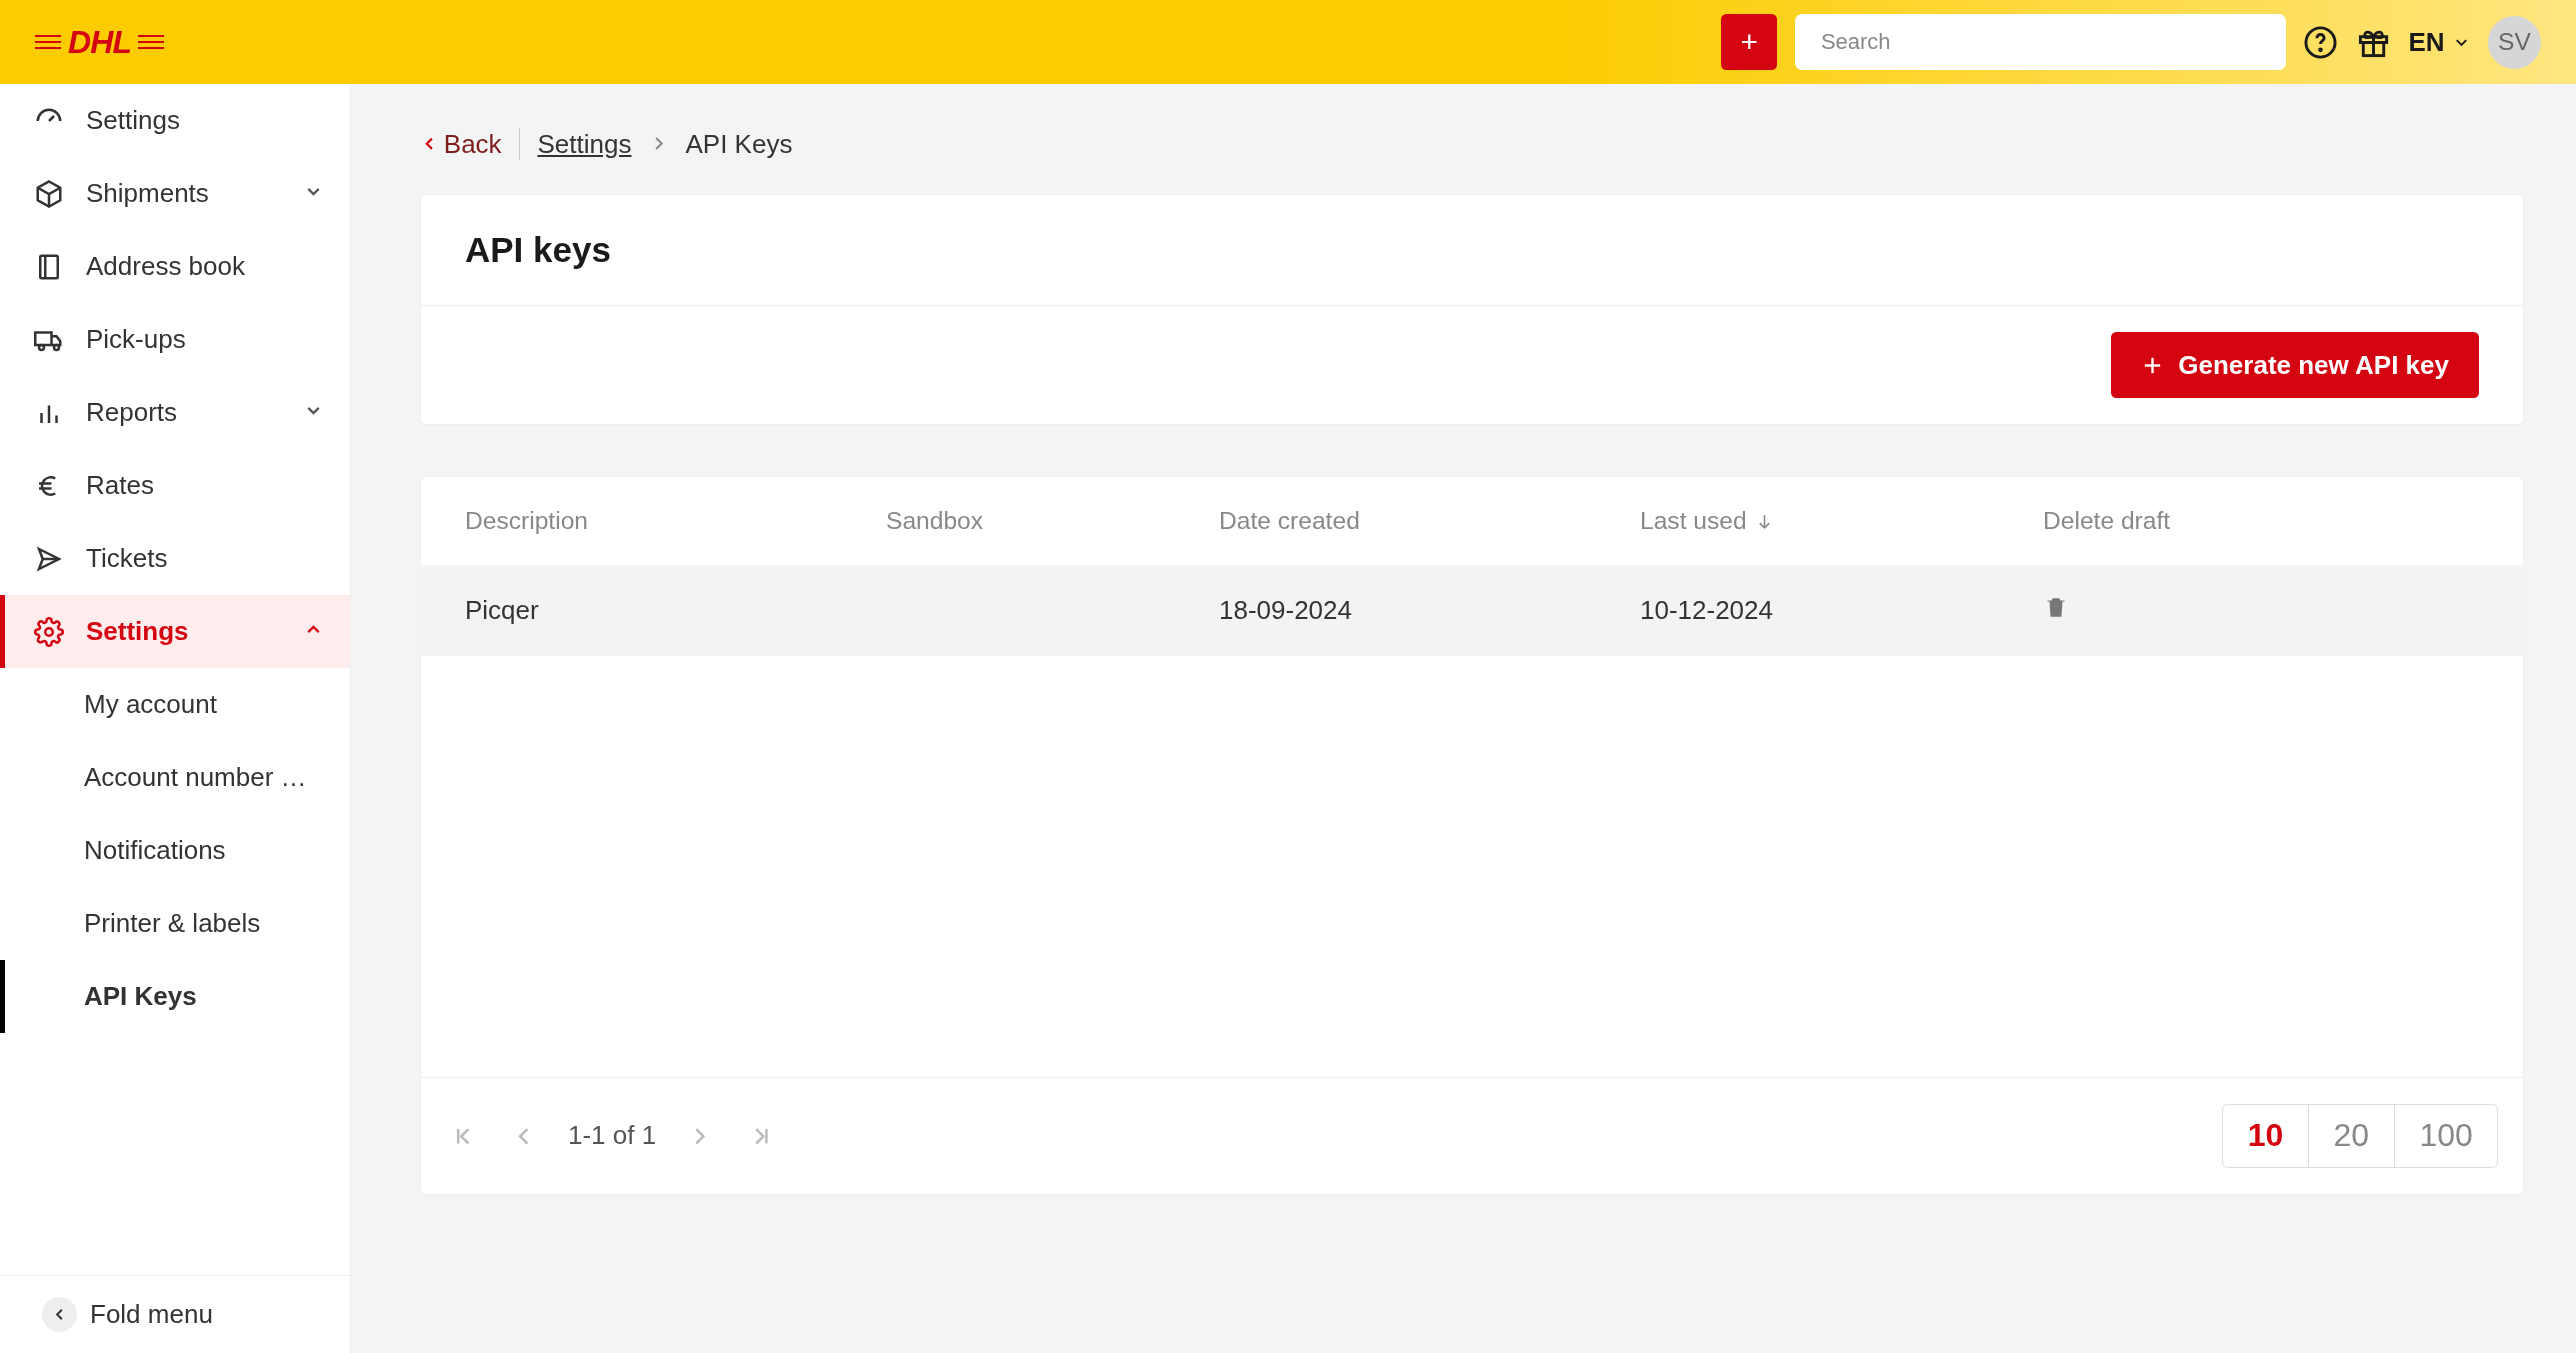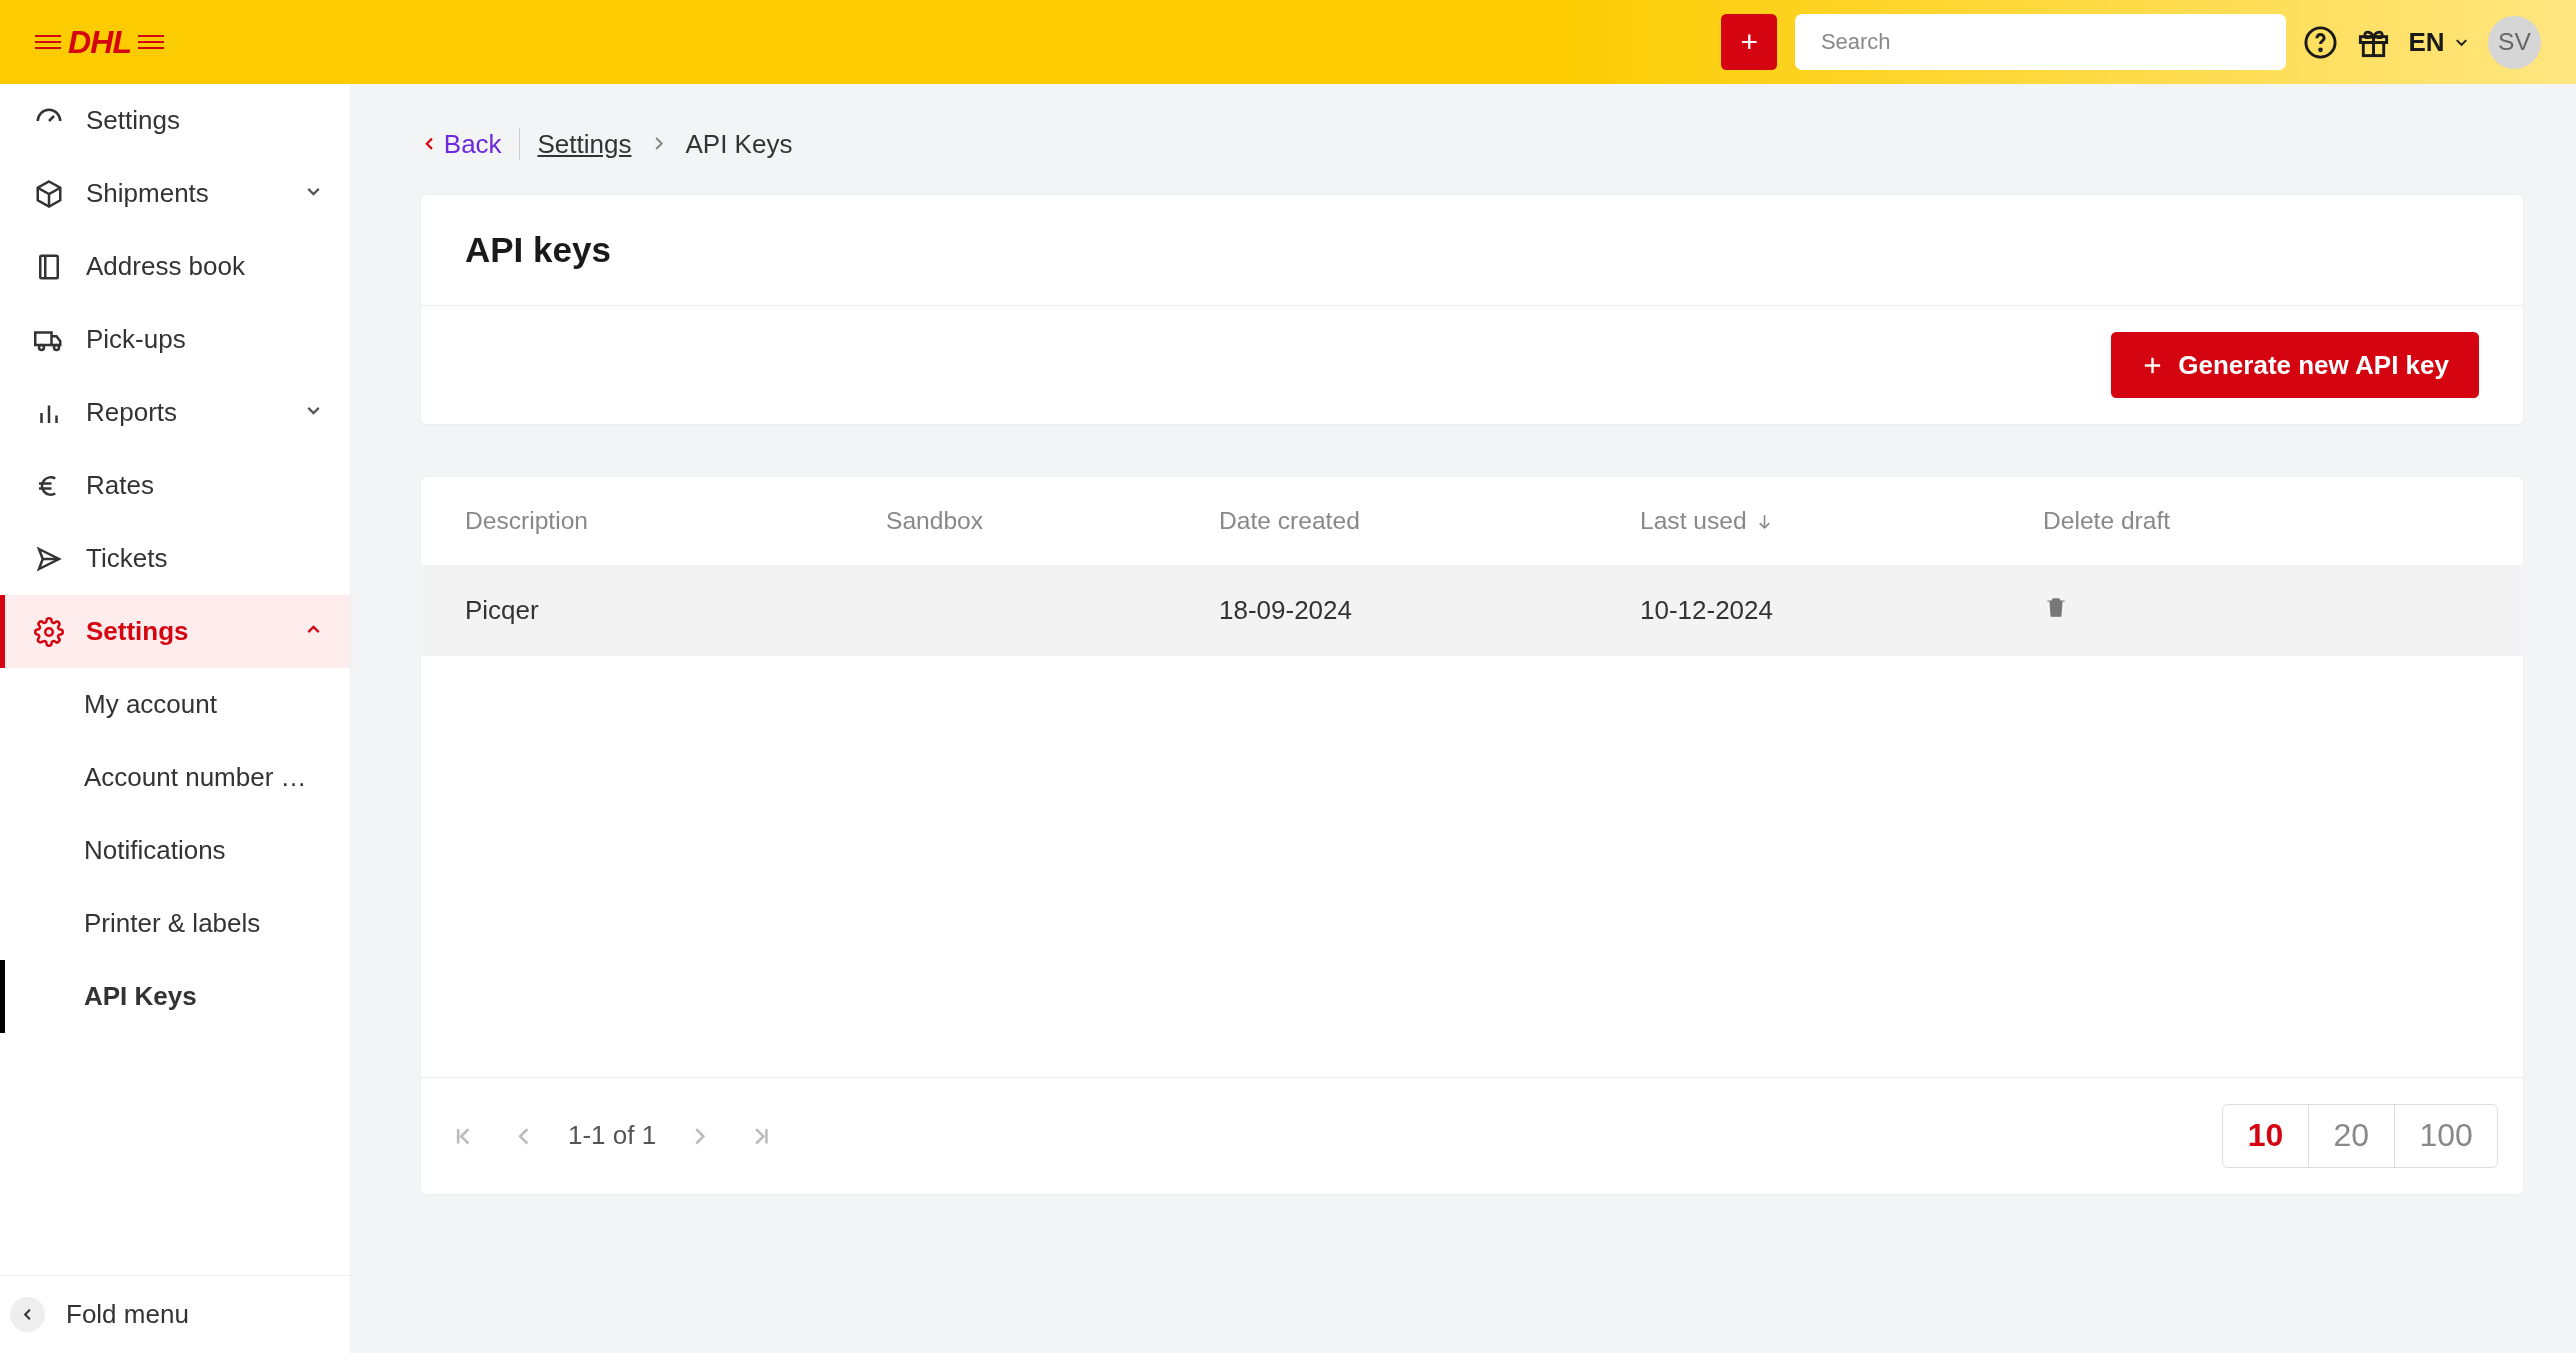--- a/index.html
+++ b/index.html
@@ -66,33 +66,33 @@
   .sub-item {
     display: flex; align-items: center;
     padding: 21px 26px 21px 84px; font-size: 26px; color: #333; cursor: pointer;
     white-space: nowrap; overflow: hidden; text-overflow: ellipsis;
   }
   .sub-item.active {
     font-weight: 700; border-left: 5.3px solid #000; padding-left: 79px;
   }
 
   .fold-bar {
-    display: flex; align-items: center; gap: 21px;
-    padding: 21px 26px 21px 10px; font-size: 26px; color: #333;
+    display: flex; align-items: center; gap: 13px;
+    padding: 21px 26px 21px 42px; font-size: 26px; color: #333;
     border-top: 0.9px solid #f0f0f0; cursor: pointer; background: #fff;
   }
   .fold-circle {
     width: 35px; height: 35px; border-radius: 50%; background: #eee;
     display: flex; align-items: center; justify-content: center;
   }
 
   
   .main { flex: 1; overflow: auto; padding: 44px 53px 35px 70px; position: relative; }
   .breadcrumb { display: flex; align-items: center; gap: 17.5px; font-size: 26px; margin-bottom: 35px; }
-  .bc-back { color: #6d28d9; display: flex; align-items: center; gap: 5.3px; cursor: pointer; font-weight: 500; }
+  .bc-back { color: #7f1d1d; display: flex; align-items: center; gap: 5.3px; cursor: pointer; font-weight: 500; }
   .bc-divider { width: 0.9px; height: 32px; background: #ccc; }
   .bc-link { color: #333; text-decoration: underline; cursor: pointer; }
   .bc-sep { color: #888; }
   .bc-current { color: #333; }
 
   .card {
     background: #fff; border-radius: 5.3px; box-shadow: 0 0.9px 2.6px rgba(0,0,0,0.04);
     margin-bottom: 53px;
   }
   .card-header { padding: 35px 44px; font-size: 35px; font-weight: 700; border-bottom: 0.9px solid #eee; }

